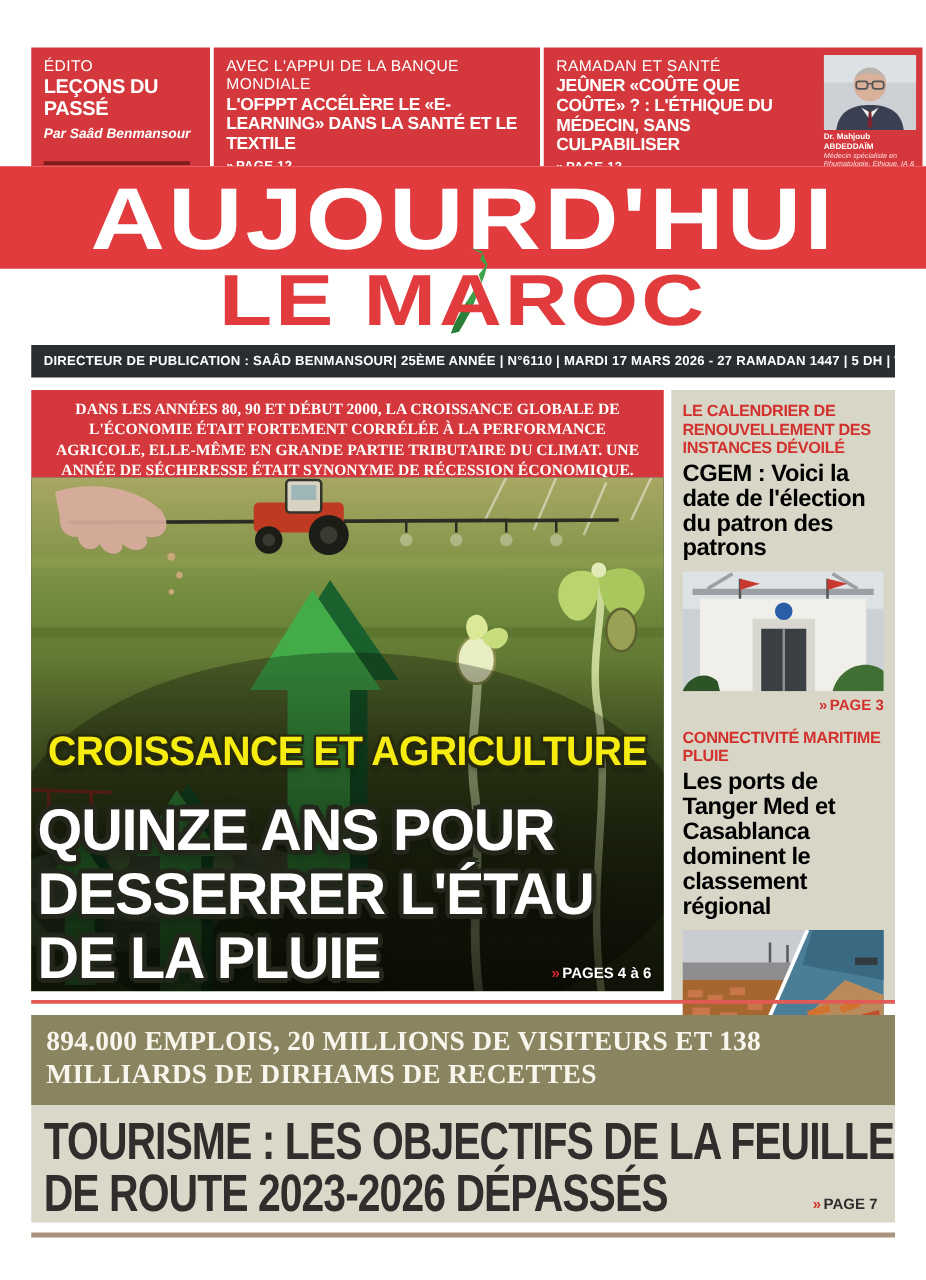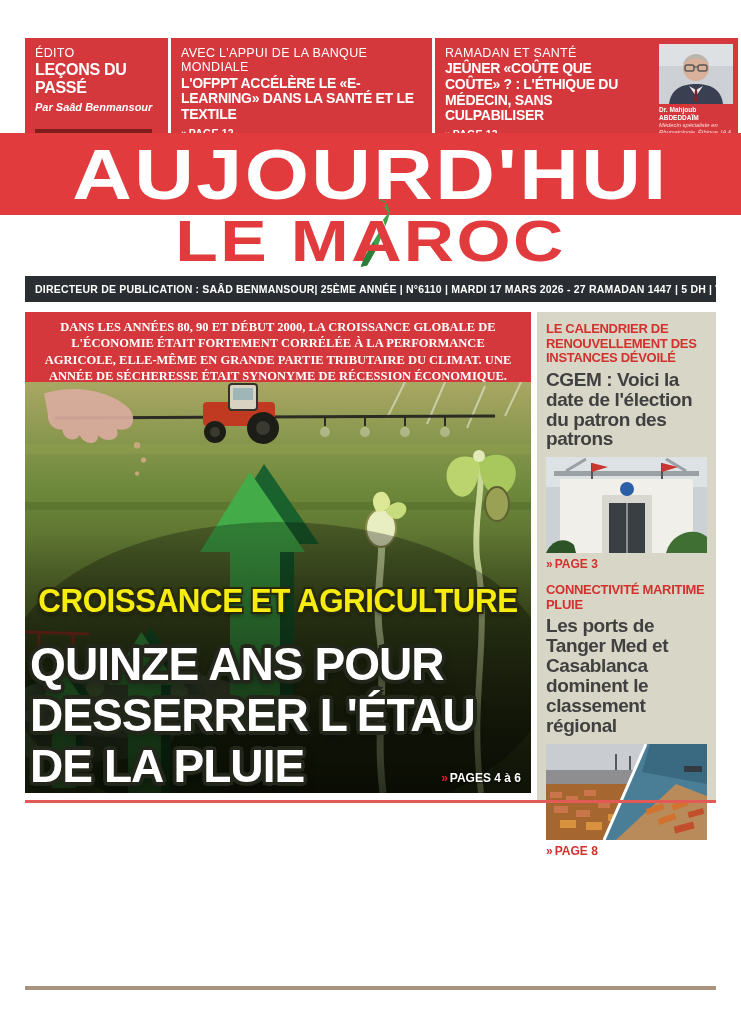--- a/index.html
+++ b/index.html
@@ -12,21 +12,21 @@
   
   .teasers { position:absolute; left:25px; top:38px; width:713px; height:95px; display:flex; gap:3px; }
   .teaser { background:#d5383c; color:#fff; padding:8px 10px; position:relative; overflow:hidden; }
   .t1 { width:143px; }
   .t2 { width:261px; }
   .t3 { flex:1; padding-right:120px; }
   .teaser .kicker { font-size:12.5px; letter-spacing:.3px; line-height:1.15; }
   .teaser .title  { font-size:14px; font-weight:bold; letter-spacing:-.3px; line-height:1.12; margin-top:1px; }
   .t1 .title { font-size:16px; line-height:1.1; }
   .byline { font-size:11px; font-style:italic; font-weight:bold; display:inline-block;
-            border-bottom:7px solid #7f1d1d; padding-bottom:16px; margin-top:3px; }
+            border-bottom:3px solid #7f1d1d; padding-bottom:16px; margin-top:3px; }
   .pagemark { font-size:10.5px; font-weight:bold; margin-top:4px; letter-spacing:.2px; }
   .chev { font-weight:bold; margin-right:3px; letter-spacing:-1px; }
   .t3 .photo { position:absolute; right:5px; top:6px; width:74px; }
   .t3 .photo svg { display:block; width:74px; height:60px; }
   .cap-name { font-size:6.5px; font-weight:bold; line-height:1.2; margin-top:2px; }
   .cap-role { font-size:5.8px; font-style:italic; color:#ffd9d9; line-height:1.25; }
 
   
   .mast-band { position:absolute; left:0; top:133px; width:741px; height:82px; background:#e23b3e; }
   .mast-line1 { position:absolute; left:0; top:133px; width:741px; height:82px; color:#fff;
@@ -57,24 +57,24 @@
     letter-spacing:-1px; transform:scaleX(.98);
     text-shadow:-3px -3px 0 #23261a,3px -3px 0 #23261a,-3px 3px 0 #23261a,3px 3px 0 #23261a,0 -4px 0 #23261a,0 4px 0 #23261a,-4px 0 0 #23261a,4px 0 0 #23261a,0 6px 12px rgba(0,0,0,.55); }
   .lead-pages { position:absolute; right:10px; bottom:8px; z-index:5; color:#fff; font-weight:bold;
     font-size:12px; text-shadow:0 1px 2px rgba(0,0,0,.8); }
   .lead-pages .chev { color:#e0262b; }
 
   
   .sidebar { position:absolute; left:537px; top:312px; width:179px; height:488px; background:#d8d6c6;
     padding:10px 9px; }
   .sb-kicker { color:#d2312e; font-weight:bold; font-size:13px; line-height:1.12; letter-spacing:-.3px; }
-  .sb-head { color:#404040; font-weight:bold; font-size:19px; line-height:1.05; letter-spacing:-.4px; margin-top:4px; }
+  .sb-head { color:#000000; font-weight:bold; font-size:19px; line-height:1.05; letter-spacing:-.4px; margin-top:4px; }
   .sb-photo { width:161px; height:96px; margin-top:8px; }
   .sb-photo svg { display:block; width:161px; height:96px; }
-  .sb-page { color:#d2312e; font-weight:bold; font-size:12px; margin-top:4px; }
+  .sb-page { text-align:right; color:#d2312e; font-weight:bold; font-size:12px; margin-top:4px; }
   .sb-story2 { margin-top:12px; }
 
   
   .red-rule { position:absolute; left:25px; top:800px; width:691px; height:3px; background:#e25a55; }
 
   
   .bottom { position:absolute; left:25px; top:812px; width:691px; height:166px; background:#dad8c8; }
   .bottom-band { background:#8a8560; color:#f7f5ec; padding:8px 12px 9px; height:72px;
     font-family:"Liberation Serif", serif; font-weight:bold; font-size:22px; line-height:1.2; letter-spacing:.2px; }
   .bottom-head { padding:8px 10px 0; color:#2f2e2c; }
@@ -317,15 +317,23 @@
           </g>
           <line x1="100" y1="0" x2="58" y2="96" stroke="#ffffff" stroke-width="3"></line>
         </svg>
       </div>
       <div class="sb-page"><span class="chev">»</span><span>PAGE 8</span></div>
     </div>
   </div>
 
   <div class="red-rule"></div>
 
+  <div class="bottom">
+    <div class="bottom-band">894.000 EMPLOIS, 20 MILLIONS DE VISITEURS ET 138 MILLIARDS DE DIRHAMS DE RECETTES</div>
+    <div class="bottom-head">
+      <span>TOURISME : LES OBJECTIFS DE LA FEUILLE</span>
+      <span>DE ROUTE 2023-2026 DÉPASSÉS</span>
+    </div>
+    <div class="bottom-page"><span class="chev">»</span><span>PAGE 7</span></div>
+  </div>
 
   <div class="brown-rule"></div>
 </div>
 
 </body></html>

